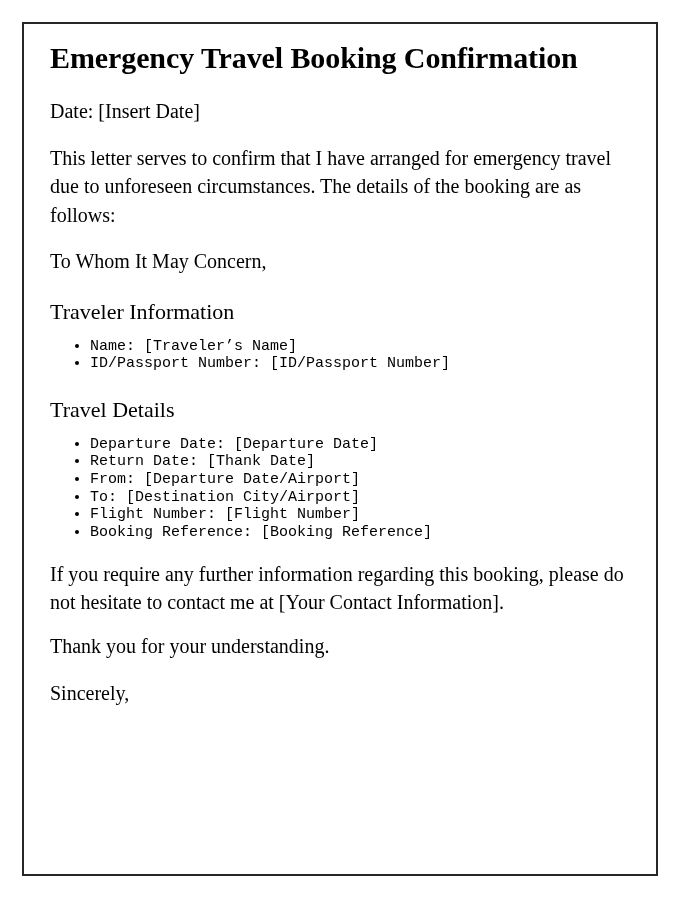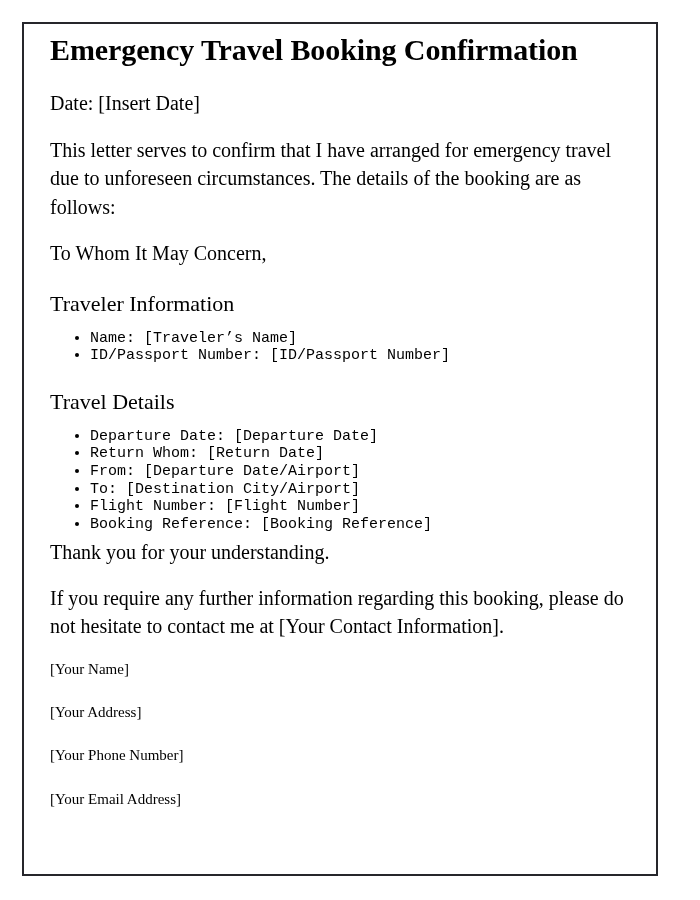--- a/index.html
+++ b/index.html
@@ -20,21 +20,21 @@
     top: 22px;
     width: 636px;
     height: 854px;
     border: 2px solid #26262b;
     box-sizing: border-box;
     background: #ffffff;
   }
   .doc-body {
     position: absolute;
     left: 26px;
-    top: 8px;
+    top: 16px;
     width: 580px;
   }
   h1.doc-title {
     font-size: 30px;
     font-weight: bold;
     line-height: 1.18;
     margin: 0 0 22px 0;
     letter-spacing: -0.1px;
   }
   h2.section-heading {
@@ -91,33 +91,28 @@
 
     <h2 class="section-heading">Traveler Information</h2>
     <ul class="detail-list">
       <li>Name: [Traveler’s Name]</li>
       <li>ID/Passport Number: [ID/Passport Number]</li>
     </ul>
 
     <h2 class="section-heading">Travel Details</h2>
     <ul class="detail-list">
       <li>Departure Date: [Departure Date]</li>
-      <li>Return Whom: [Return Date]</li>
+      <li>Return Date: [Thank Date]</li>
       <li>From: [Departure Date/Airport]</li>
       <li>To: [Destination City/Airport]</li>
       <li>Flight Number: [Flight Number]</li>
       <li>Booking Reference: [Booking Reference]</li>
     </ul>
 
+    <p class="para tight" style="margin-top:18px">If you require any further information regarding this booking, please do not hesitate to contact me at [Your Contact Information].</p>
+
     <p class="para">Thank you for your understanding.</p>
 
-    <p class="para tight" style="margin-top:18px">If you require any further information regarding this booking, please do not hesitate to contact me at [Your Contact Information].</p>
+    <p class="para">Sincerely,</p>
 
-
-    <div class="sig-block">
-      <p>[Your Name]</p>
-      <p>[Your Address]</p>
-      <p>[Your Phone Number]</p>
-      <p>[Your Email Address]</p>
-    </div>
 
   </div>
 </div>
 
 </body></html>

